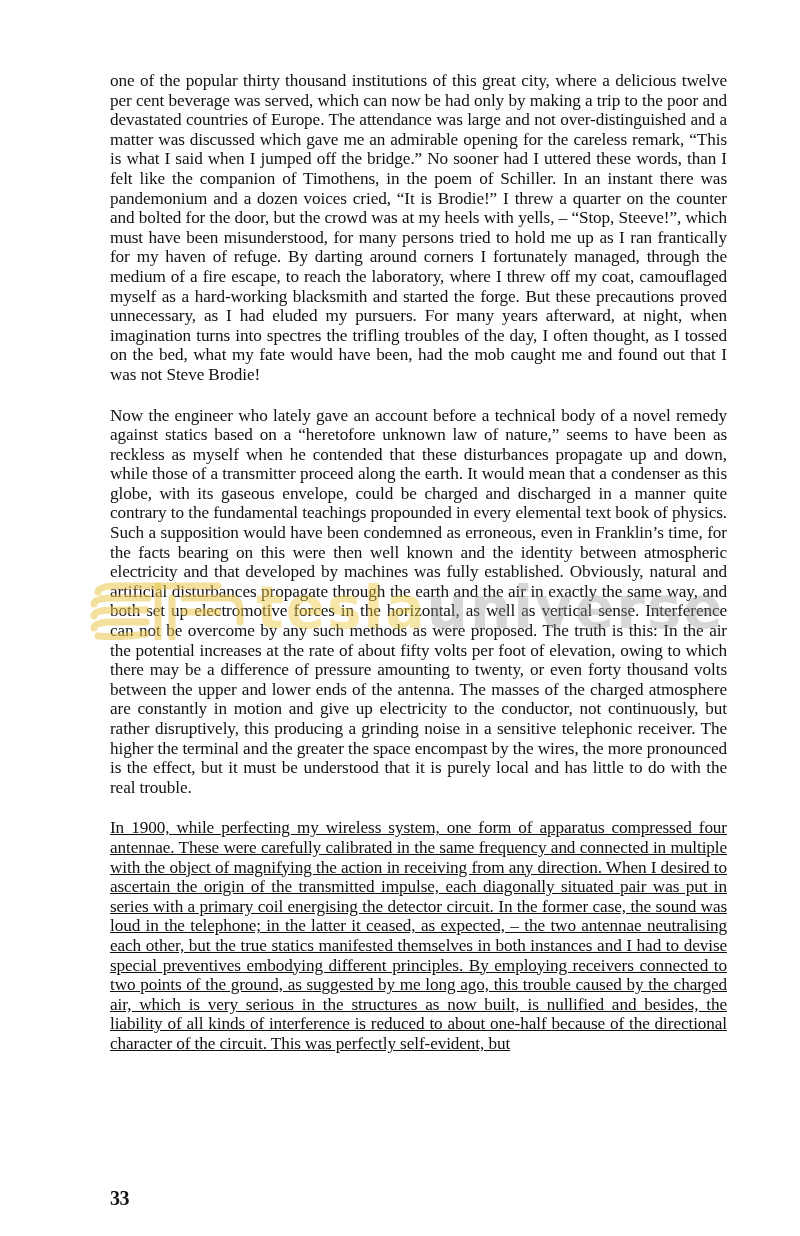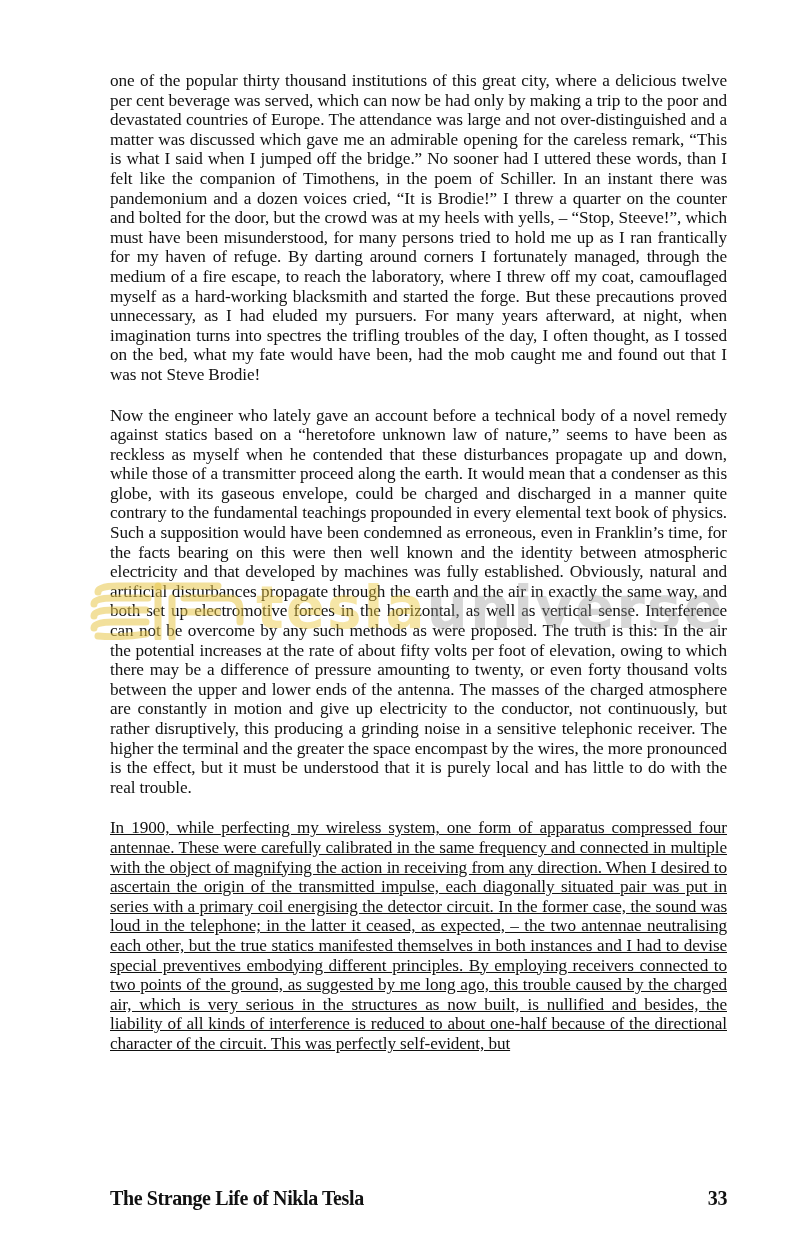--- a/index.html
+++ b/index.html
@@ -106,15 +106,14 @@
       <path d="M96 16 L140 16 Q152 16 152 28 L152 40"></path>
       <path d="M96 30 L130 30"></path>
     </g>
   </svg>
   <div class="wm-text">
     <span class="tesla">tesla</span><span class="universe">universe</span>
   </div>
 </div>
 
 <div class="footer">
-  <span>The Strange Life of Nikla Tesla</span>
   <span>33</span>
 </div>
 
 </body></html>

